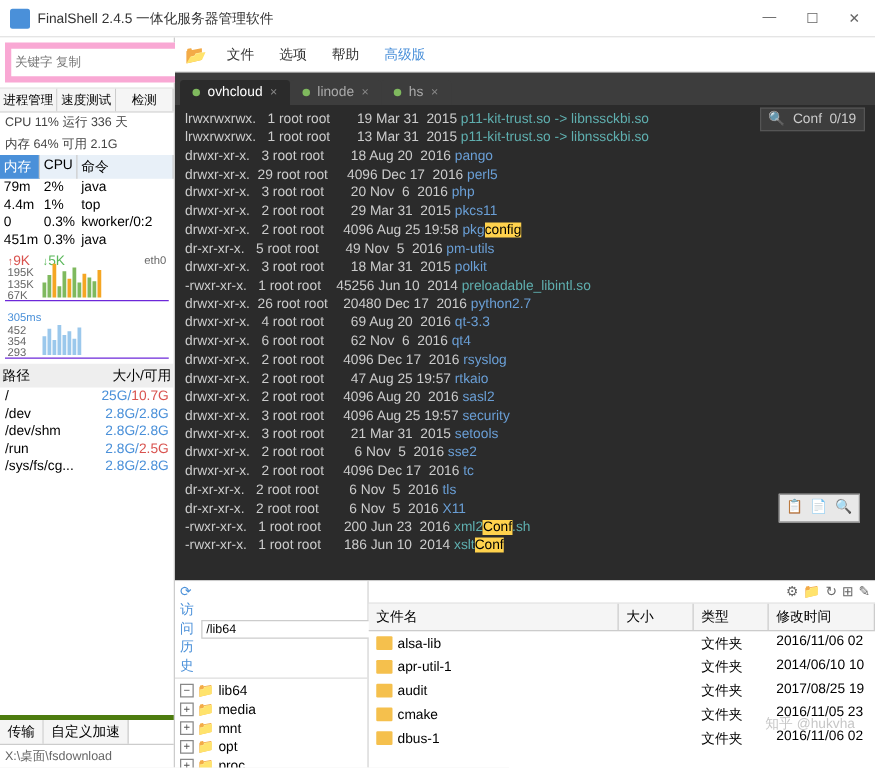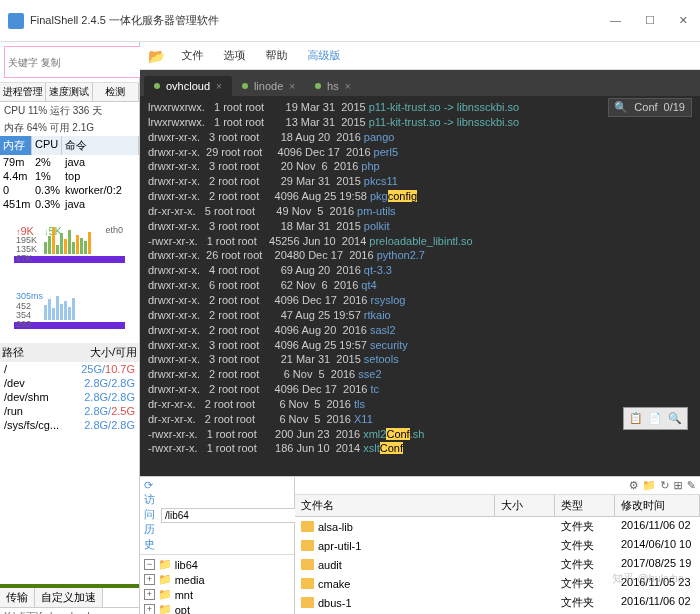--- a/index.html
+++ b/index.html
@@ -1,37 +1,37 @@
 <!DOCTYPE html>
 <html><head>
 <meta charset="utf-8">
 <style>
 *{box-sizing:border-box;margin:0;padding:0;font-family:"Microsoft YaHei",Arial,sans-serif;font-size:11px}
 body{width:700px;height:614px;background:#f0f0f0;overflow:hidden}
-.titlebar{height:42px;background:#fff;display:flex;align-items:center;padding:0 8px;border-bottom:1px solid #ddd}
+.titlebar{height:30px;background:#fff;display:flex;align-items:center;padding:0 8px;border-bottom:1px solid #ddd}
 .title-icon{width:16px;height:16px;background:#4a90d9;border-radius:2px;margin-right:6px}
 .title{flex:1;color:#333}
 .win-btns{display:flex;gap:16px;color:#666}
 .win-btn{cursor:pointer;padding:2px 4px}
 .main{display:flex;height:584px}
 .sidebar{width:140px;background:#fff;border-right:1px solid #ccc;display:flex;flex-direction:column}
 .sb-top{padding:4px;border-bottom:1px solid #ddd;display:flex;gap:2px}
-.sb-input{flex:1;border:1px solid #f9a8d4;padding:1px 3px;font-size:10px;color:#aaa}
+.sb-input{flex:1;border:5px solid #f9a8d4;padding:1px 3px;font-size:10px;color:#aaa}
 .sb-btn{border:1px solid #ccc;background:#f5f5f5;padding:1px 4px;font-size:10px}
 .tabs3{display:flex;border-bottom:1px solid #ccc}
 .tab3{flex:1;text-align:center;padding:2px;font-size:10px;border-right:1px solid #ccc;background:#f5f5f5}
 .stats{padding:2px 4px;font-size:10px;color:#444;line-height:1.3}
 .proc-hdr{display:flex;background:#e8f0f8;font-size:10px}
 .proc-hdr div{padding:2px 3px;border-right:1px solid #ccc}
 .proc-hdr .active{background:#4a90d9;color:#fff}
 .proc-row{display:flex;font-size:10px;padding:1px 3px}
 .proc-row div:nth-child(1){width:32px}
 .proc-row div:nth-child(2){width:30px}
 .proc-row div:nth-child(3){flex:1}
-.chart-box{height:38px;margin:14px;position:relative;border-bottom:7px solid #6d28d9}
+.chart-box{height:38px;margin:4px;position:relative;border-bottom:1px solid #6d28d9}
 .chart-lbl{font-size:9px;color:#666;position:absolute}
 .chart-bars{position:absolute;left:30px;right:4px;bottom:2px;height:30px;display:flex;align-items:flex-end;gap:1px}
 .bar{width:3px;background:#7fb95e}
 .bar.b{background:#f5a623}
 .path-hdr{display:flex;background:#eee;font-size:10px;padding:2px}
 .path-hdr div:first-child{flex:1}
 .path-row{display:flex;font-size:10px;padding:1px 4px}
 .path-row div:first-child{flex:1}
 .path-row .g{color:#4a90d9}
 .path-row .r{color:#d9534f}

